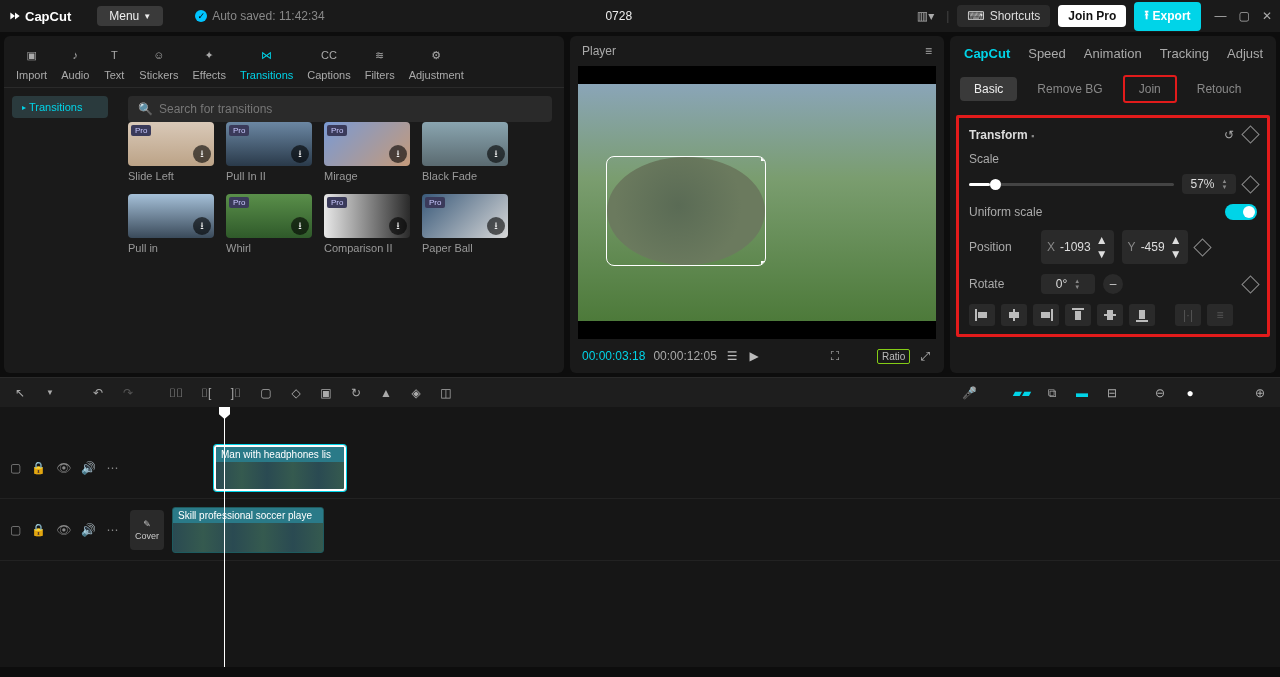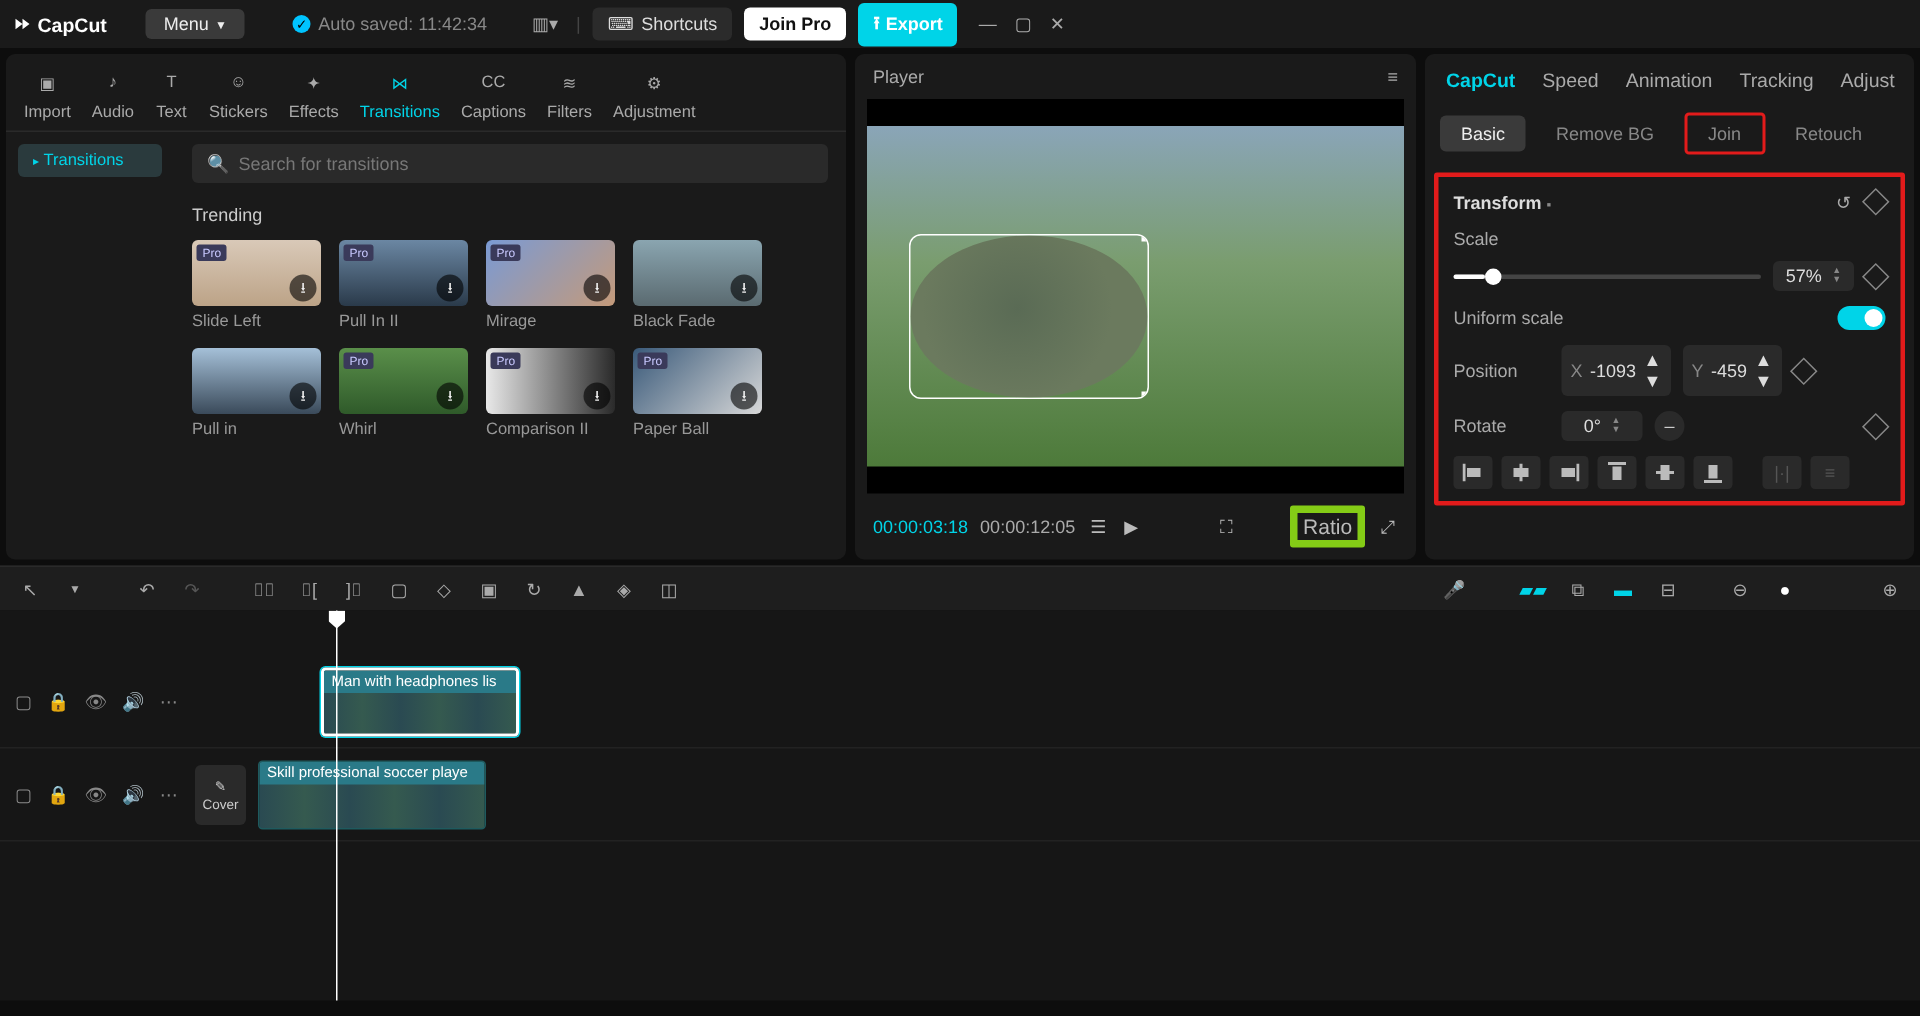--- a/index.html
+++ b/index.html
@@ -42,21 +42,21 @@
 .canvas{position:absolute;left:0;right:0;top:18px;bottom:18px;background:linear-gradient(180deg,#8aa5b8 0%,#7a9d6f 40%,#4d7a3a 100%);}
 .overlay-clip{position:absolute;left:28px;top:90px;width:160px;height:110px;border:1px solid #fff;border-radius:8px;overflow:hidden;}
 .overlay-clip .inner{width:100%;height:100%;border-radius:50%;background:radial-gradient(circle at 45% 45%,#5a6b55 0%,#6b7a5e 60%);}
 .handle{position:absolute;width:8px;height:8px;background:#fff;right:-4px;}
 .handle.tr{top:-4px;} .handle.br{bottom:-4px;}
 .player-ctrls{display:flex;align-items:center;padding:8px 12px;gap:8px;}
 .tc-cur{color:#00d4e8;}
 .tc-dur{color:#aaa;}
 .spacer{flex:1;}
 .p-icon{color:#bbb;cursor:pointer;padding:2px;}
-.ratio-btn{border:5px solid #84cc16;color:#bbb;padding:1px 4px;font-size:14px;border-radius:2px;margin-left:28px;}
+.ratio-btn{border:1px solid #84cc16;color:#bbb;padding:1px 4px;font-size:10px;border-radius:2px;margin-left:28px;}
 
 .right-panel{width:326px;background:#1a1a1a;border-radius:6px;margin:4px;display:flex;flex-direction:column;}
 .rtabs{display:flex;gap:18px;padding:10px 14px 8px;font-size:13px;color:#aaa;}
 .rtabs .rt.active{color:#00d4e8;font-weight:600;}
 .subtabs{display:flex;gap:6px;padding:6px 10px;align-items:center;}
 .subtab{padding:5px 14px;border-radius:4px;color:#888;cursor:pointer;font-size:12px;}
 .subtab.active{background:#3a3a3a;color:#eee;}
 .mask-hl{border:2px solid #e21b1b;border-radius:3px;}
 .transform-box{border:3px solid #e21b1b;margin:6px;padding:10px 10px 8px;border-radius:2px;}
 .tf-head{display:flex;justify-content:space-between;color:#ddd;margin-bottom:10px;}
@@ -109,20 +109,21 @@
     <span>CapCut</span>
   </div>
   <div class="menu-btn">
     <span>Menu</span>
       <span style="font-size:8px">▼</span>
   </div>
   <div class="autosaved">
     <span class="dot">✓</span>
       <span>Auto saved: 11:42:34</span>
   </div>
+  <div class="title-center">0728</div>
   <div class="title-right">
     <span class="icon-btn">▥▾</span>
     <span style="color:#444">|</span>
     <div class="shortcuts">
       <span>⌨</span>
         <span>Shortcuts</span>
     </div>
     <div class="joinpro">Join Pro</div>
     <div class="export">
       <span>⭱</span>
@@ -182,21 +183,20 @@
         <div class="cat-chip">
           <span style="font-size:8px">▸</span>
             <span>Transitions</span>
         </div>
       </div>
       <div class="left-content">
         <div class="search">
           <span>🔍</span>
           <span>Search for transitions</span>
         </div>
-        <div class="sect-title">Trending</div>
         <div class="thumb-grid" id="thumb-grid">
             <div class="thumb-item">
               <div class="thumb" style="background:linear-gradient(180deg,#d9c9b8,#bca387)">
                 <div class="pro-tag">Pro</div>
                 <div class="dl">⭳</div>
               </div>
               <div class="tlabel">Slide Left</div>
             </div>
             <div class="thumb-item">
               <div class="thumb" style="background:linear-gradient(180deg,#6b87a3,#2a3a4a)">

